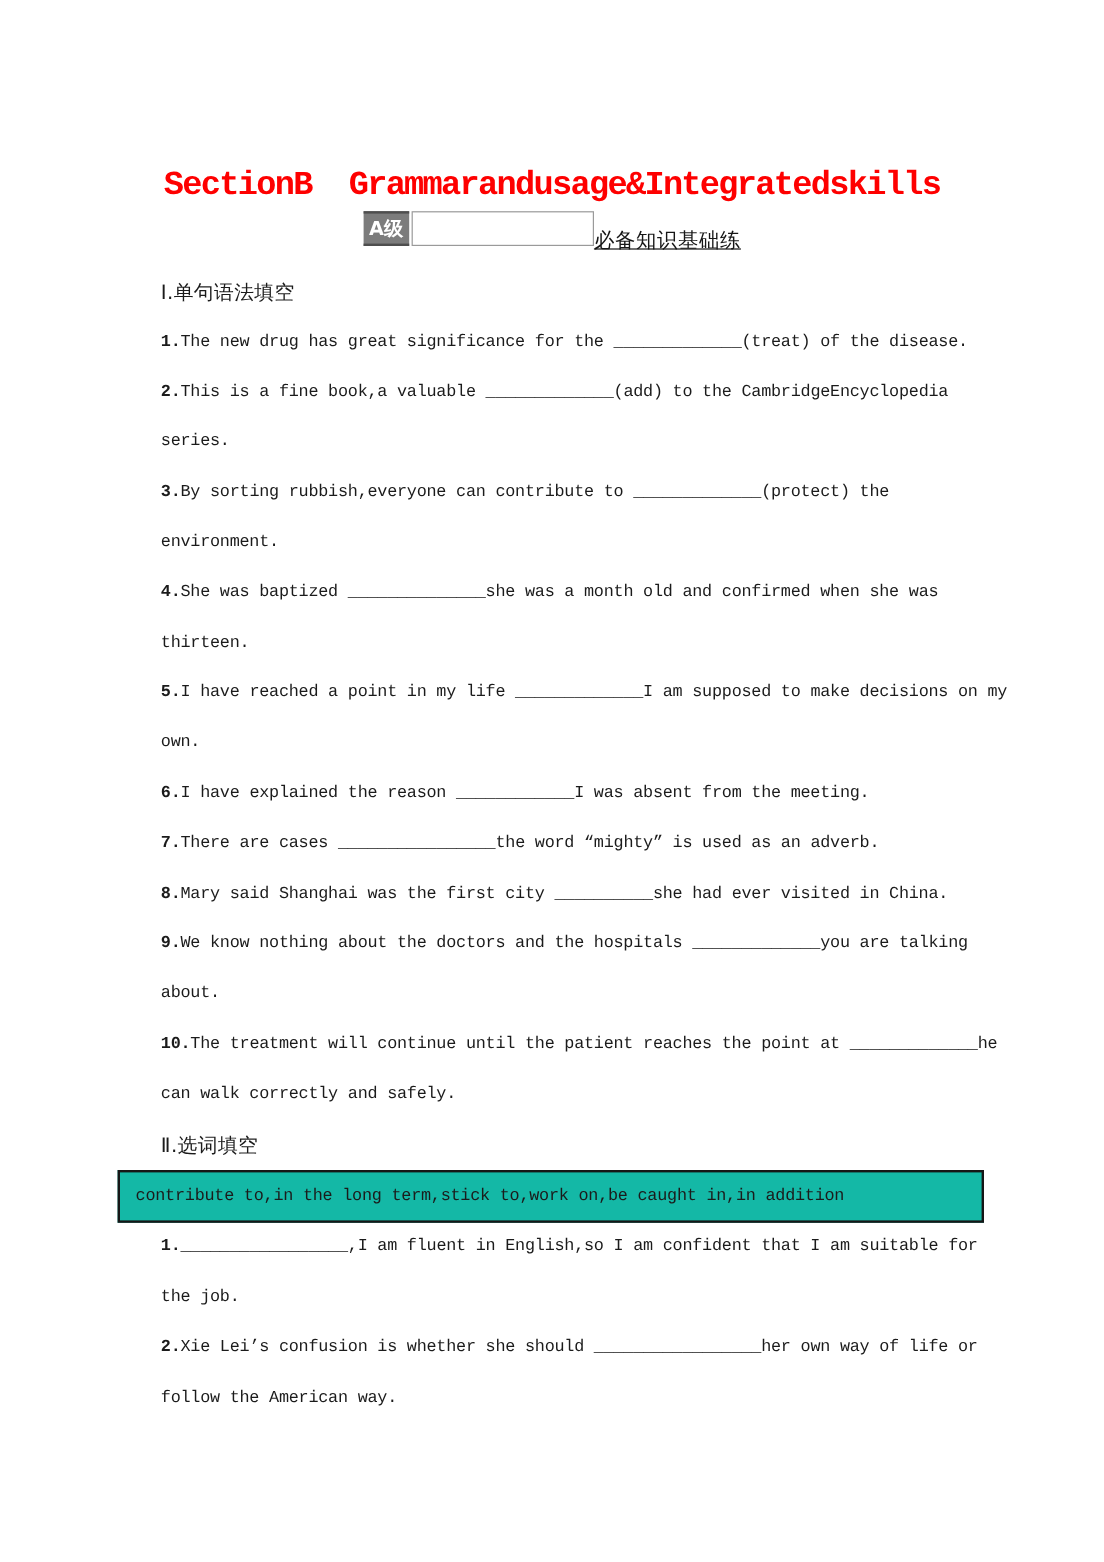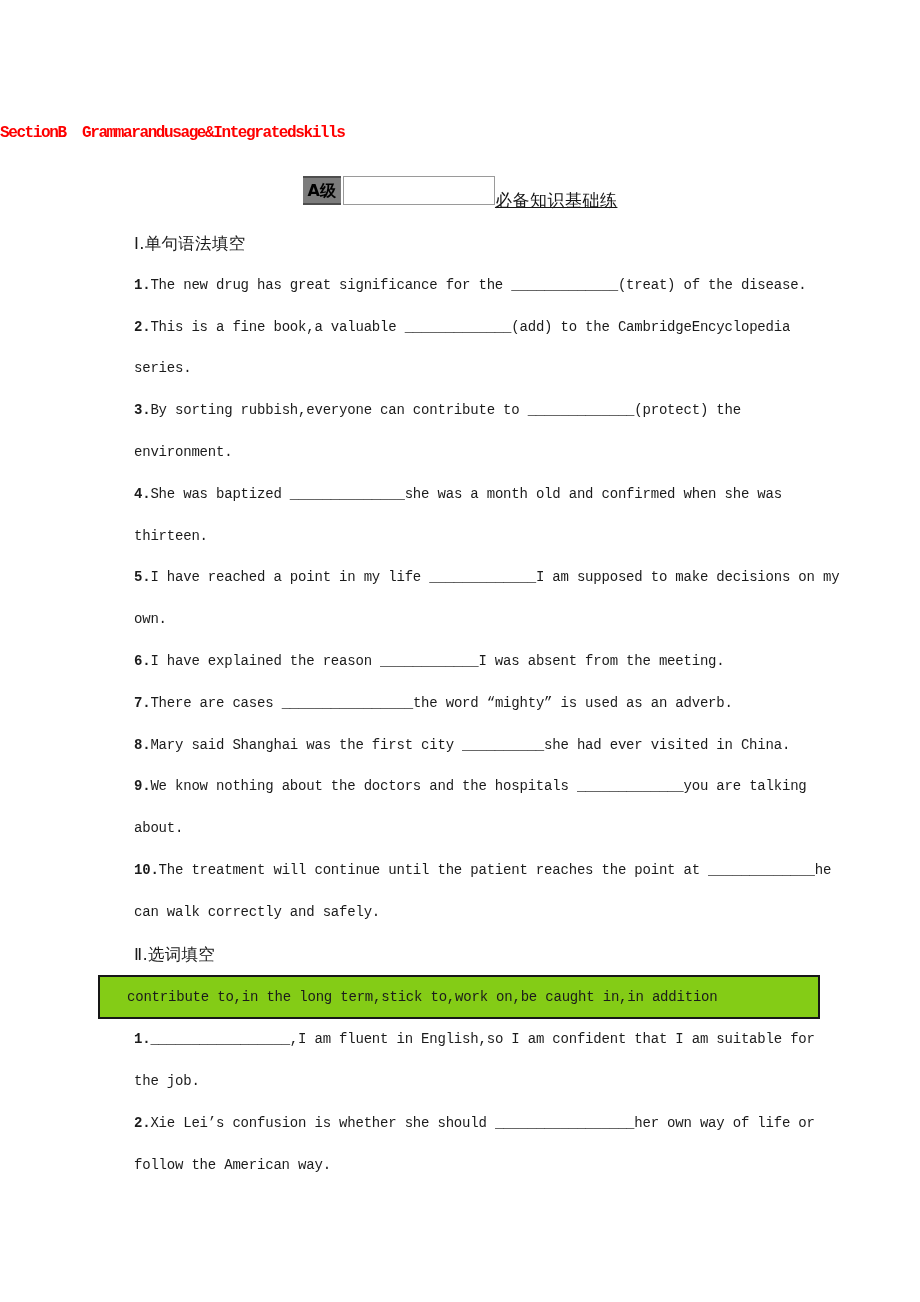--- a/index.html
+++ b/index.html
@@ -6,39 +6,39 @@
   .page{
     position:relative;
     width:920px;height:1302px;
     background:#ffffff;
     overflow:hidden;
     font-family:"Liberation Mono","DejaVu Sans Mono",monospace;
     color:#1b1b1b;
   }
   .title{
     position:absolute;
-    top:124px;left:0;width:100%;
-    text-align:left;
-    font-size:16px;
+    top:140px;left:0;width:100%;
+    text-align:center;
+    font-size:28px;
     font-weight:bold;
     letter-spacing:-1.4px;
     white-space:pre;
     color:#fe0000;
   }
   .banner{
     position:absolute;
     top:176px;left:0;width:100%;
     display:flex;
     justify-content:center;
     align-items:flex-start;
   }
   .badge{
     display:block;
     background:#7c7c7c;
-    color:#000000;
+    color:#ffffff;
     font-weight:bold;
     font-size:16px;
     line-height:25px;
     padding:0 5px;
     border-top:2px solid #4e4e4e;
     border-bottom:2px solid #4e4e4e;
     font-family:"DejaVu Sans","Liberation Sans",sans-serif;
   }
   .slot-box{
     display:block;
@@ -73,22 +73,22 @@
   }
   .b{font-weight:bold;}
   .i{}
   .word-box{
     box-sizing:border-box;
     width:722px;
     margin-left:-12px;
     height:44px;
     border:2px solid #161616;
     line-height:40px;
-    padding-left:27px;
-    background:#84cc16;
+    padding-left:13px;
+    background:#14b8a6;
   }
 </style>
 </head>
 <body>
 
 <div class="page">
 
   <div class="title">SectionB  Grammarandusage&amp;Integratedskills</div>
 
   <div class="banner">

